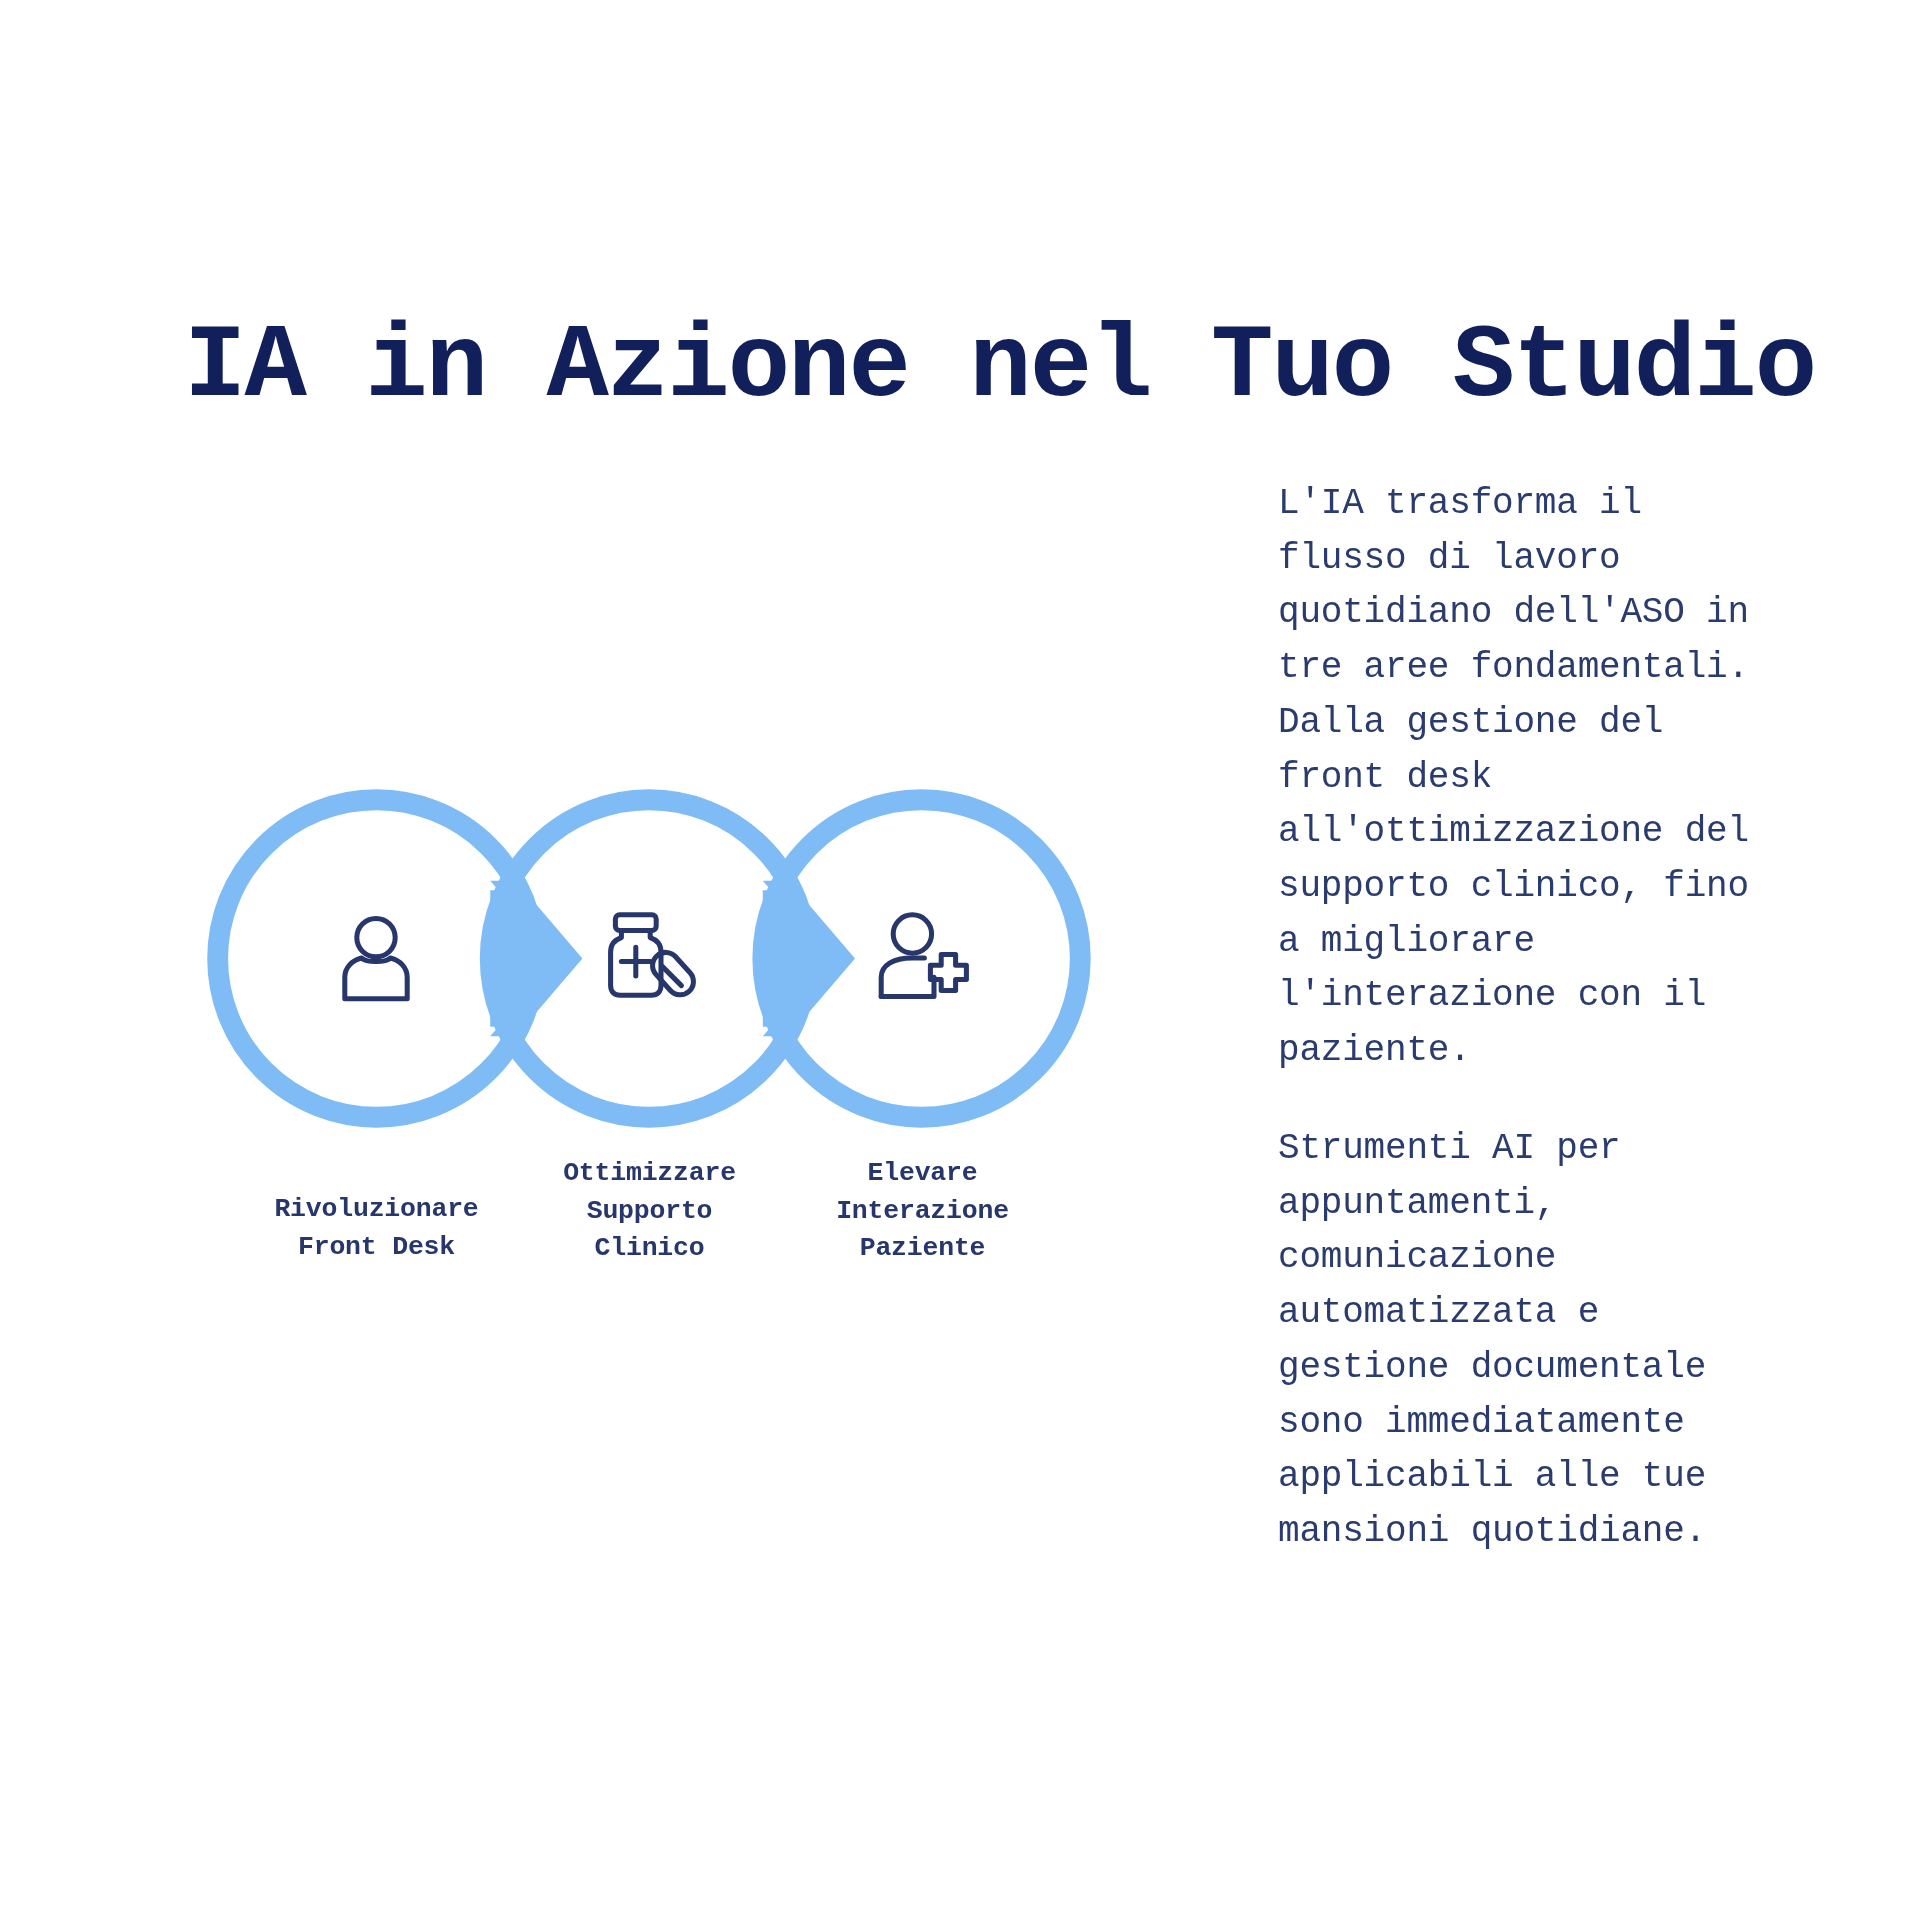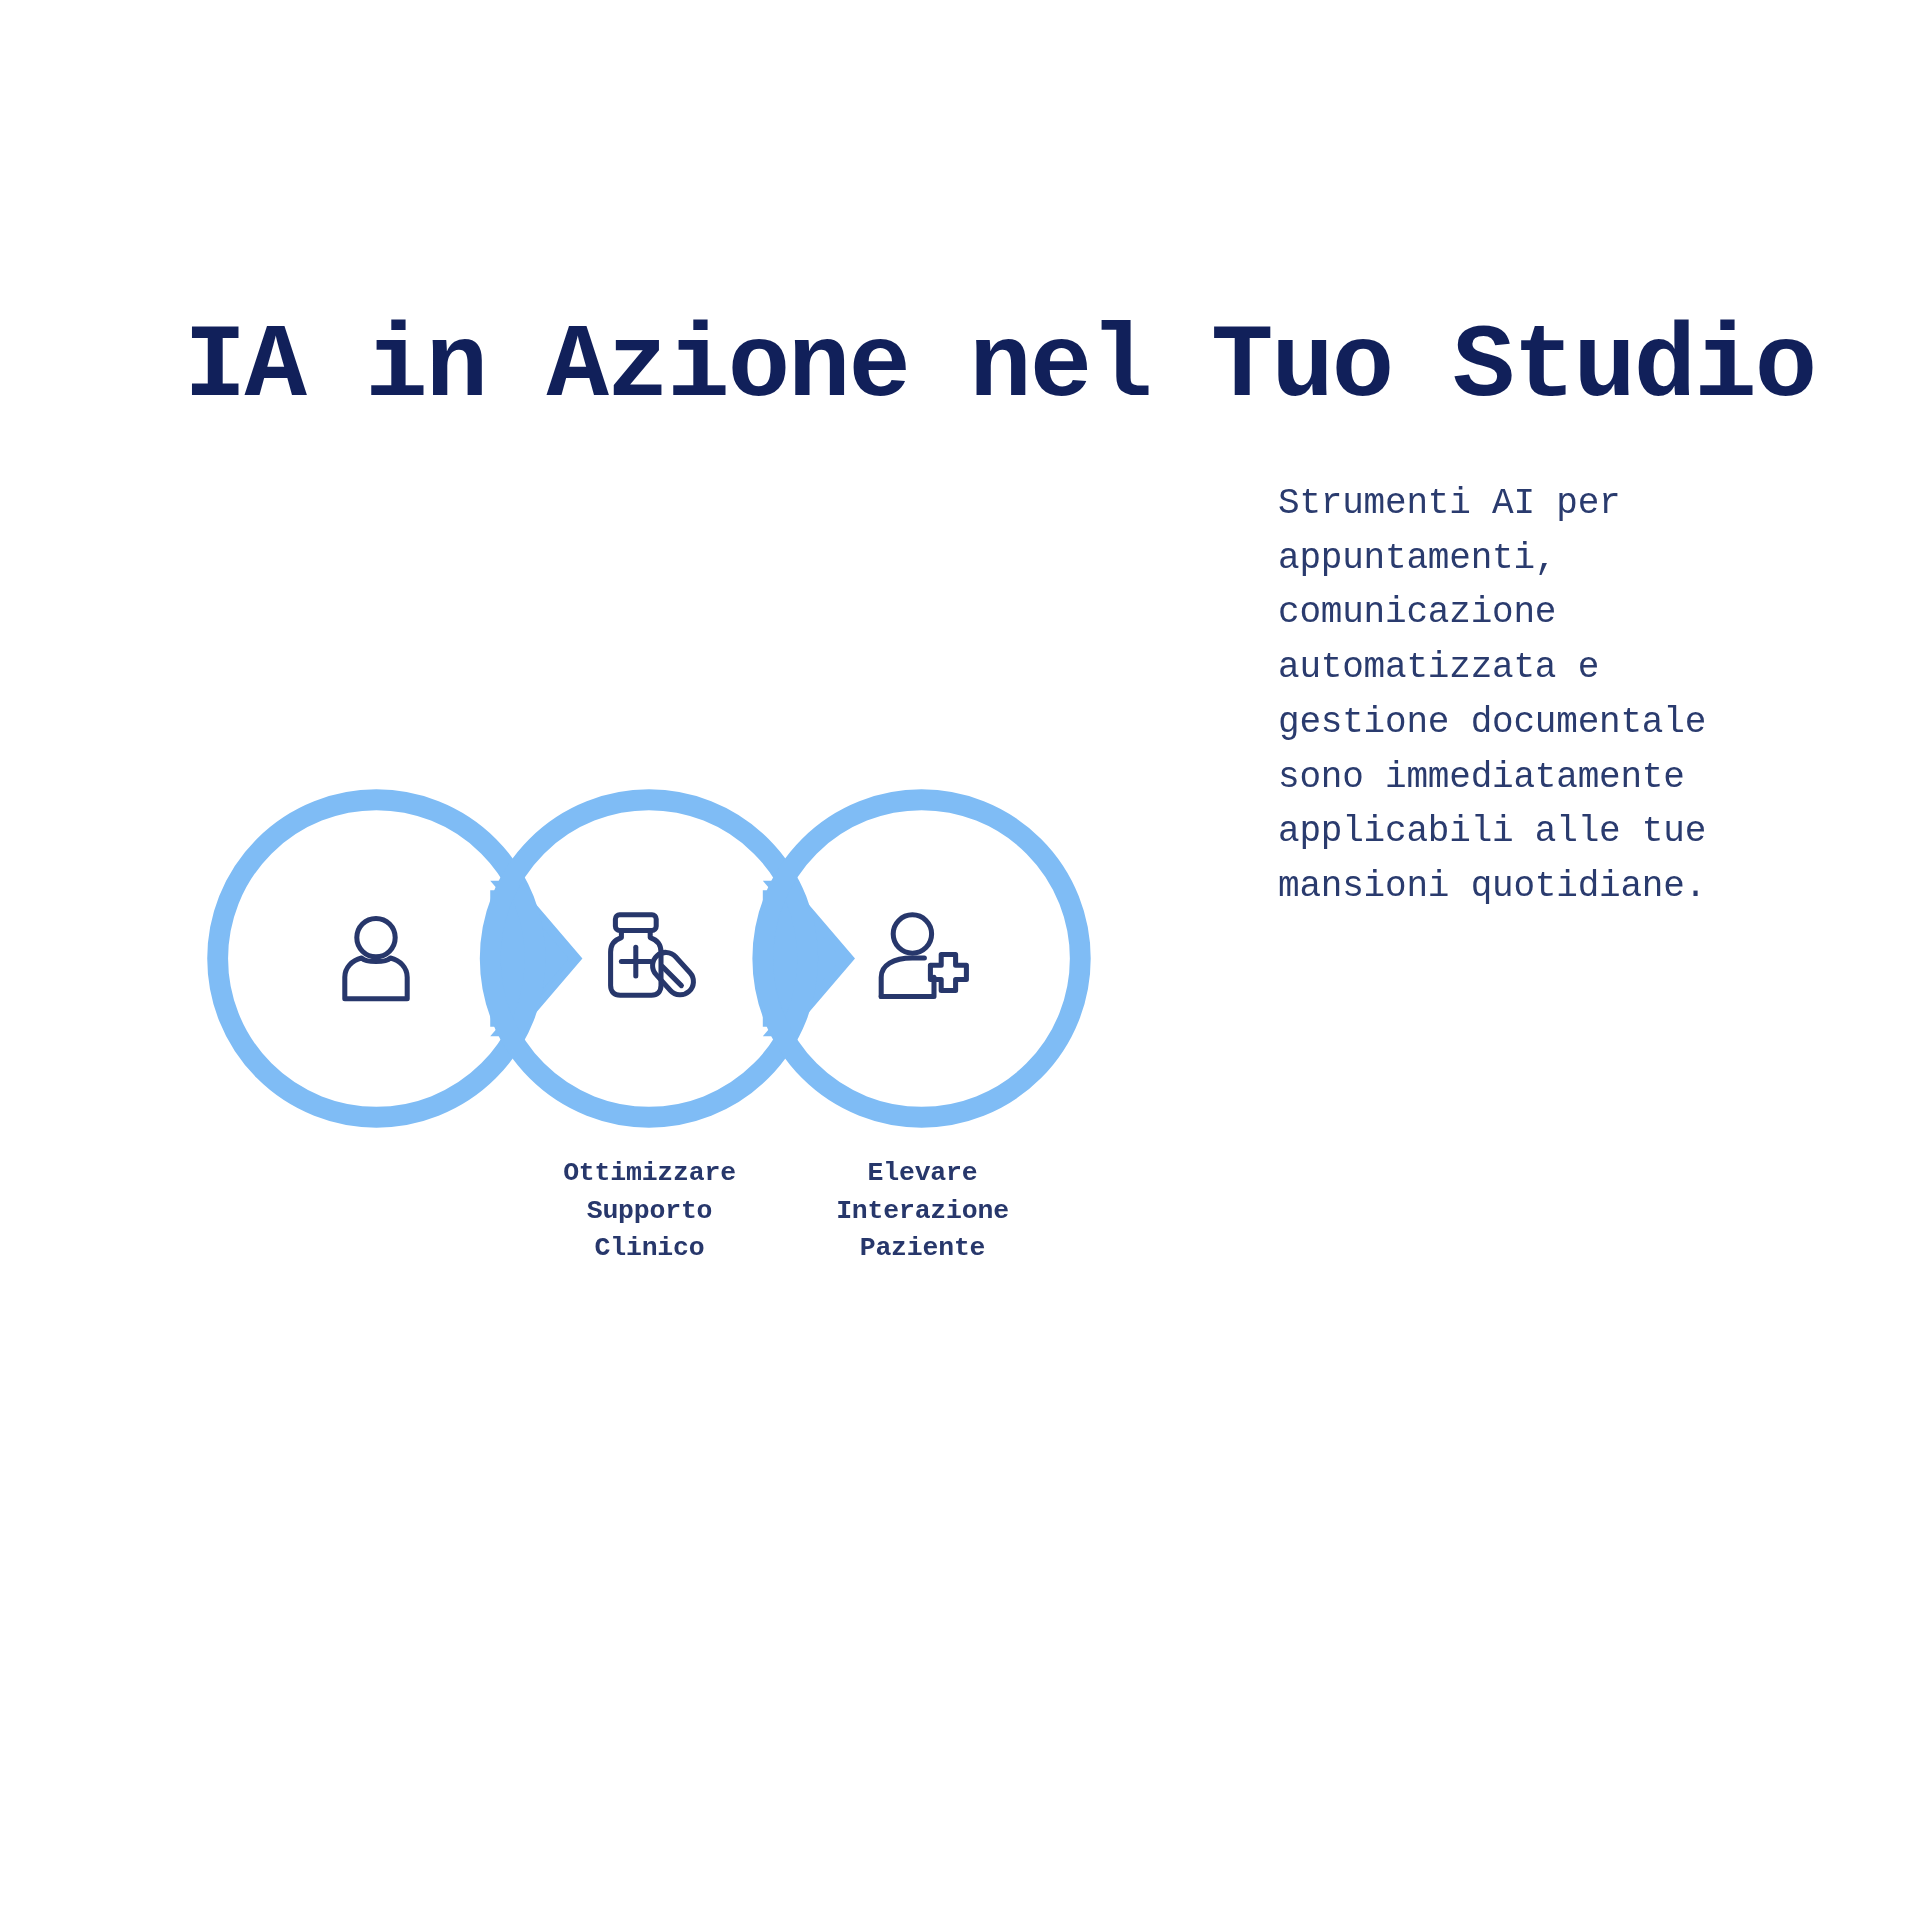--- a/index.html
+++ b/index.html
@@ -154,32 +154,37 @@
         <g fill="none" stroke="#27376B" stroke-width="4.2" stroke-linecap="round" stroke-linejoin="round">
           <circle cx="42" cy="30" r="16"></circle>
           <path d="M 16 82 L 16 66 C 16 56 26 50 42 50 L 52 50"></path>
           <path d="M 16 82 L 60 82 L 60 66"></path>
           <path d="M 66 47 L 78 47 L 78 56 L 87 56 L 87 68 L 78 68 L 78 77 L 66 77 L 66 68 L 57 68 L 57 56 L 66 56 Z"></path>
         </g>
       </svg>
     </div>
 
     <div id="labels">
+      <div class="step-label" id="step-label-1">
+        <div>Rivoluzionare</div>
+        <div>Front Desk</div>
+      </div>
       <div class="step-label" id="step-label-2">
         <div>Ottimizzare</div>
         <div>Supporto</div>
         <div>Clinico</div>
       </div>
       <div class="step-label" id="step-label-3">
         <div>Elevare</div>
         <div>Interazione</div>
         <div>Paziente</div>
       </div>
     </div>
 
   </div>
 
   <div id="body-copy">
+    <p class="body-paragraph">L'IA trasforma il flusso di lavoro quotidiano dell'ASO in tre aree fondamentali. Dalla gestione del front desk all'ottimizzazione del supporto clinico, fino a migliorare l'interazione con il paziente.</p>
     <p class="body-paragraph">Strumenti AI per appuntamenti, comunicazione automatizzata e gestione documentale sono immediatamente applicabili alle tue mansioni quotidiane.</p>
   </div>
 
 </div>
 
 
 </body></html>

